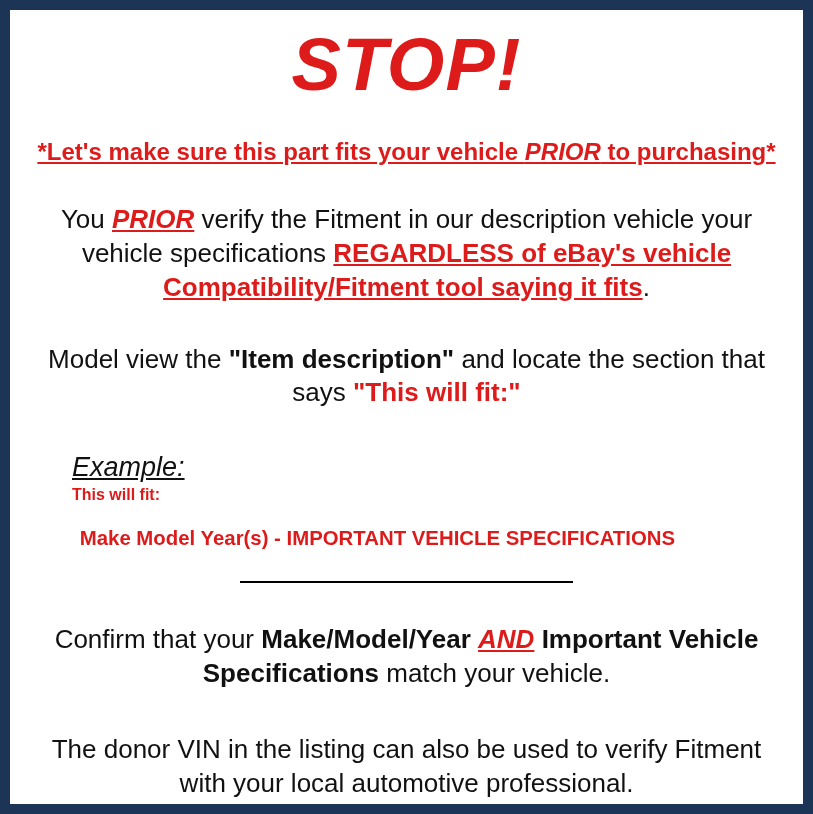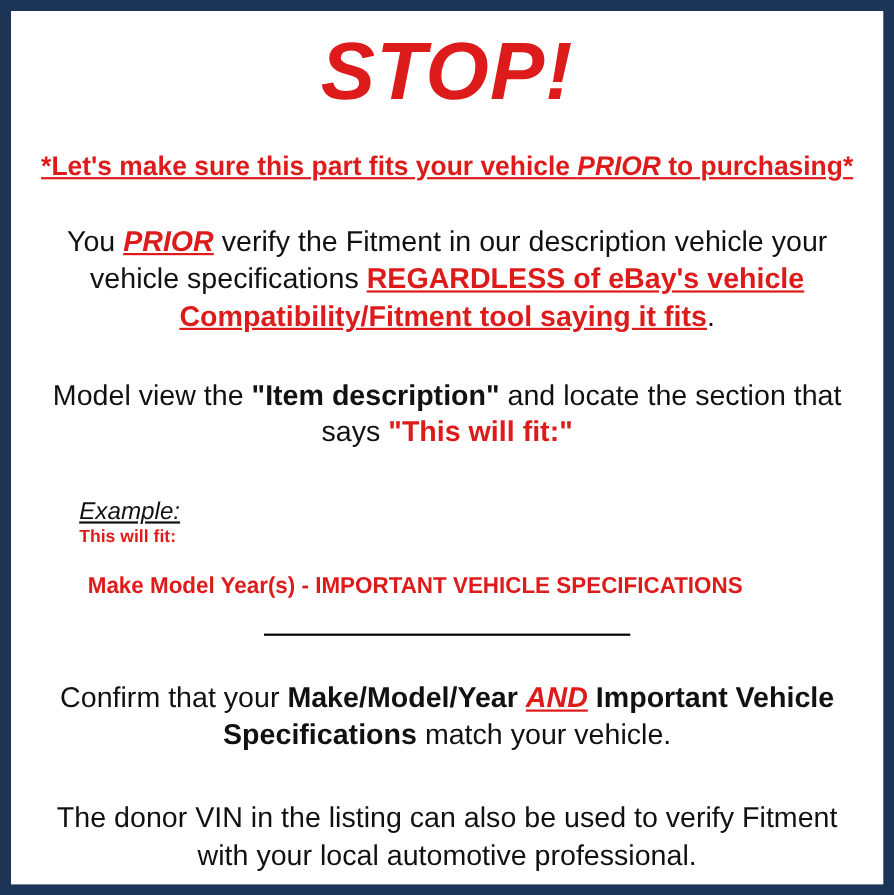--- a/index.html
+++ b/index.html
@@ -68,21 +68,21 @@
   #para-confirm   { margin-top: 40px; }
   #para-vin       { margin-top: 42px; }
 
   
   #example-block {
     margin-top: 42px;
     text-align: left;
     padding-left: 48px;
   }
   #example-label {
-    font-size: 22px;
+    font-size: 27px;
     font-style: italic;
     text-decoration: underline;
     color: #111111;
     line-height: 1.15;
   }
   #example-fitline {
     font-size: 16px;
     font-weight: bold;
     color: #de1b1b;
     line-height: 1.2;

